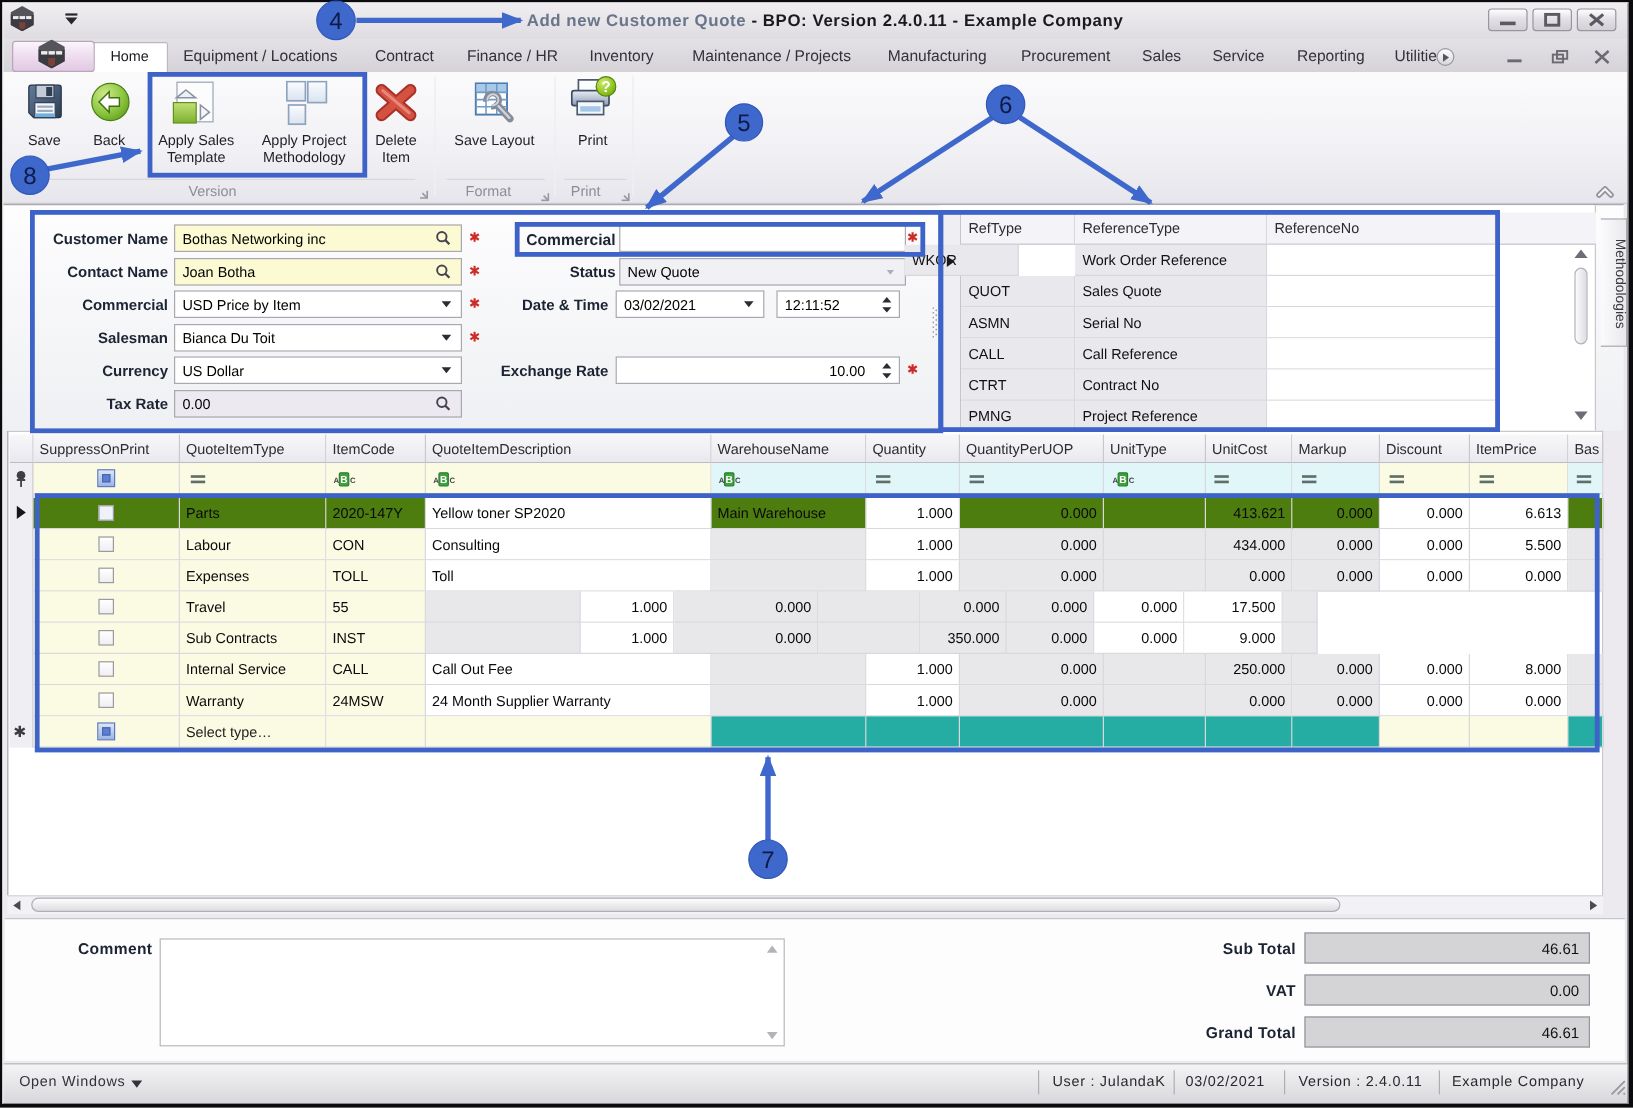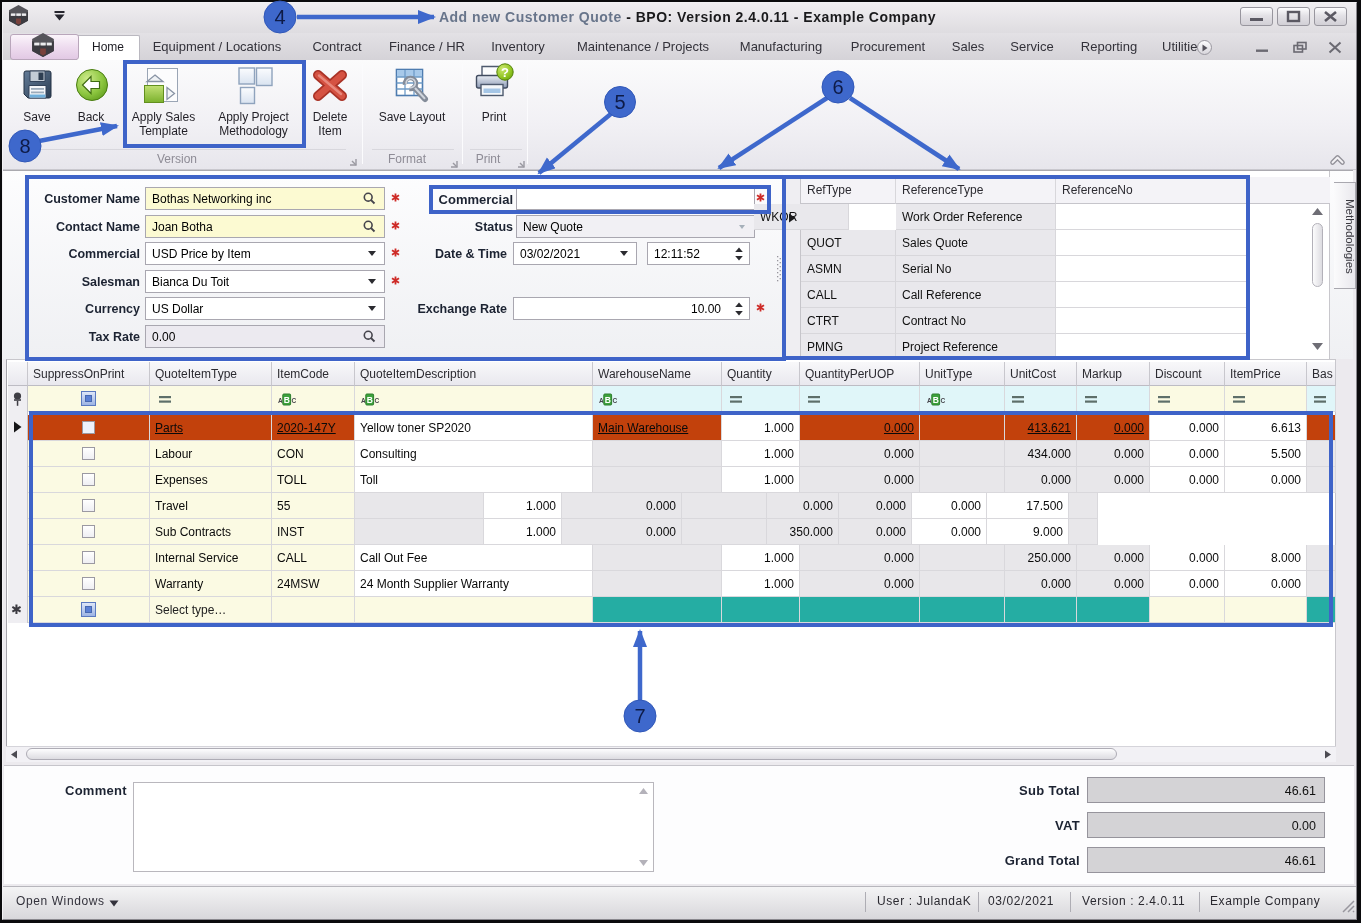--- a/index.html
+++ b/index.html
@@ -39,21 +39,21 @@
 .rhead { position:absolute; background:#f4f3f7; border-bottom:1px solid #c6c5cb; border-right:1px solid #d8d7db; font-size:12px; color:#2c2b31; padding:6px 0 0 6px; height:27px; }
 .rcell { position:absolute; border-bottom:1px solid #d8d7db; border-right:1px solid #d8d7db; font-size:12px; color:#111; padding:6px 0 0 6px; background:#e9e8ec; height:26px; }
 .rwhite { background:#fff; }
 
 
 .ghead { position:absolute; top:362px; height:24px; background:linear-gradient(#f8f8fa,#e9e8ee); border-right:1px solid #c8c7cd; border-bottom:1px solid #bdbcc4; font-size:12px; color:#2c2b31; padding:5px 0 0 5px; overflow:hidden; }
 .num { text-align:right; }
 .cy { background:#fbfae3; }
 .cw { background:#fff; }
 .cg { background:#e8e7ea; }
-.cb { background:#c2410c;text-decoration:underline; }
+.cb { background:#4d7c0f; }
 .ct { background:#25ada3; border-right-color:#7fd2cb; border-bottom-color:#25ada3; }
 .ccy { background:#e0f6f9; }
 
 
 .cbx { position:absolute; width:13px; height:13px; border:1px solid #9b99a2; background:linear-gradient(#fff,#efeff3); }
 .cbxb { position:absolute; width:15px; height:15px; border:1px solid #5a79c0; background:linear-gradient(#dde6f8,#9db4e4); }
 .cbxb i { position:absolute; left:3px; top:3px; width:7px; height:7px; background:#5a7fd4; border:1px solid #4768b0; }
 
 
 .totbox { position:absolute; left:1087px; width:238px; height:26px; background:#d4d3d6; border:1px solid #96949c; font-size:12.5px; text-align:right; padding:6px 8px 0 0; color:#111; }

